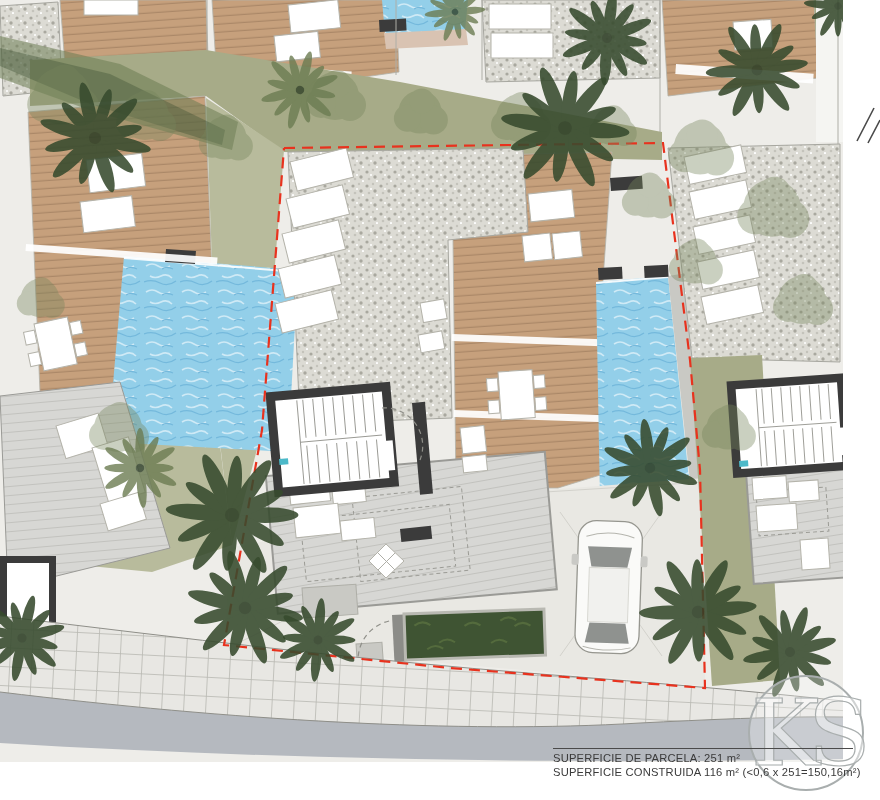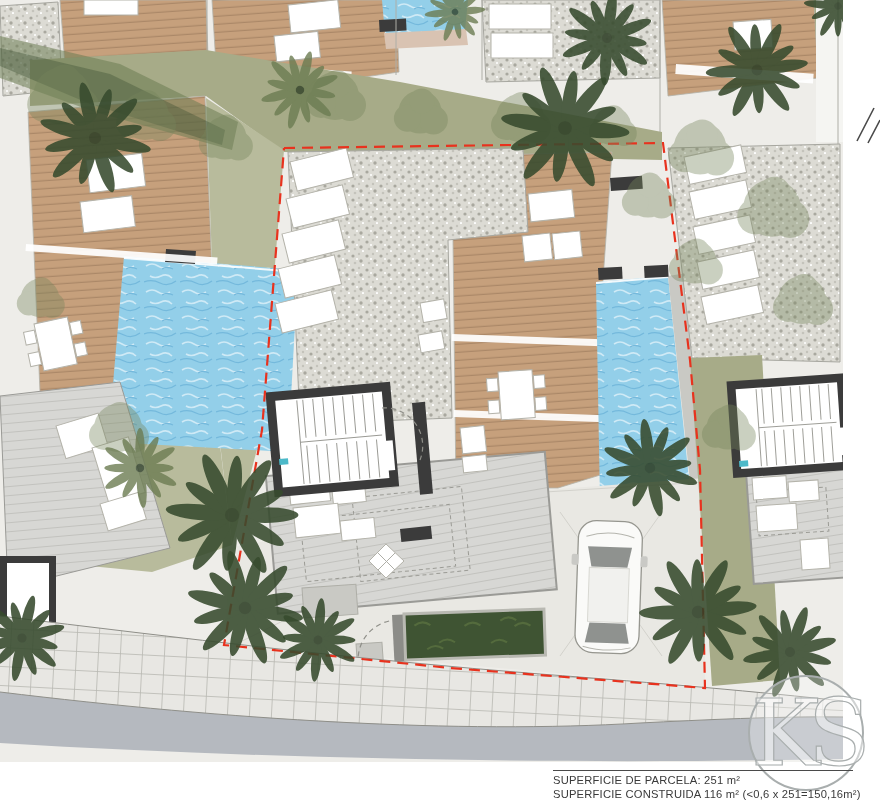--- a/index.html
+++ b/index.html
@@ -52,21 +52,21 @@
   .wm-text{fill:rgba(255,255,255,.45);stroke:var(--watermark);stroke-width:1.2;
            font-family:"DejaVu Serif",serif;}
   
   .p-grv-bg{fill:var(--gravel)} .p-grv-a{fill:var(--gravelDot)} .p-grv-b{fill:#c4c3bb} .p-grv-w{fill:#fff}
   .p-deck-bg{fill:var(--deck)} .p-deck-ln{stroke:var(--deckLine);stroke-width:1.4}
   .p-wat-bg{fill:var(--pool)} .p-wat-l{stroke:var(--poolLight);stroke-width:1.6;fill:none}
   .p-wat-d{stroke:var(--poolDark);stroke-width:1.3;fill:none}
   .p-tl-bg{fill:var(--terrace)} .p-tl-ln{stroke:var(--terraceLine);stroke-width:1}
   .p-sg{stroke:var(--sidewalkLine);stroke-width:.8;fill:none}
   
-  .footer{position:absolute;left:553px;top:770px;width:300px}
+  .footer{position:absolute;left:553px;top:748px;width:300px}
   .rule{border-top:1.4px solid #4a4a4a;margin-bottom:3px}
   .note-line{font-size:11.2px;line-height:13.5px;color:var(--text);letter-spacing:.2px;white-space:nowrap}
 </style>
 </head>
 <body>
 
 <div class="canvas">
 <svg width="880" height="800" viewBox="0 0 880 800">
 <defs>
   <pattern id="grv" width="14" height="14" patternUnits="userSpaceOnUse">

